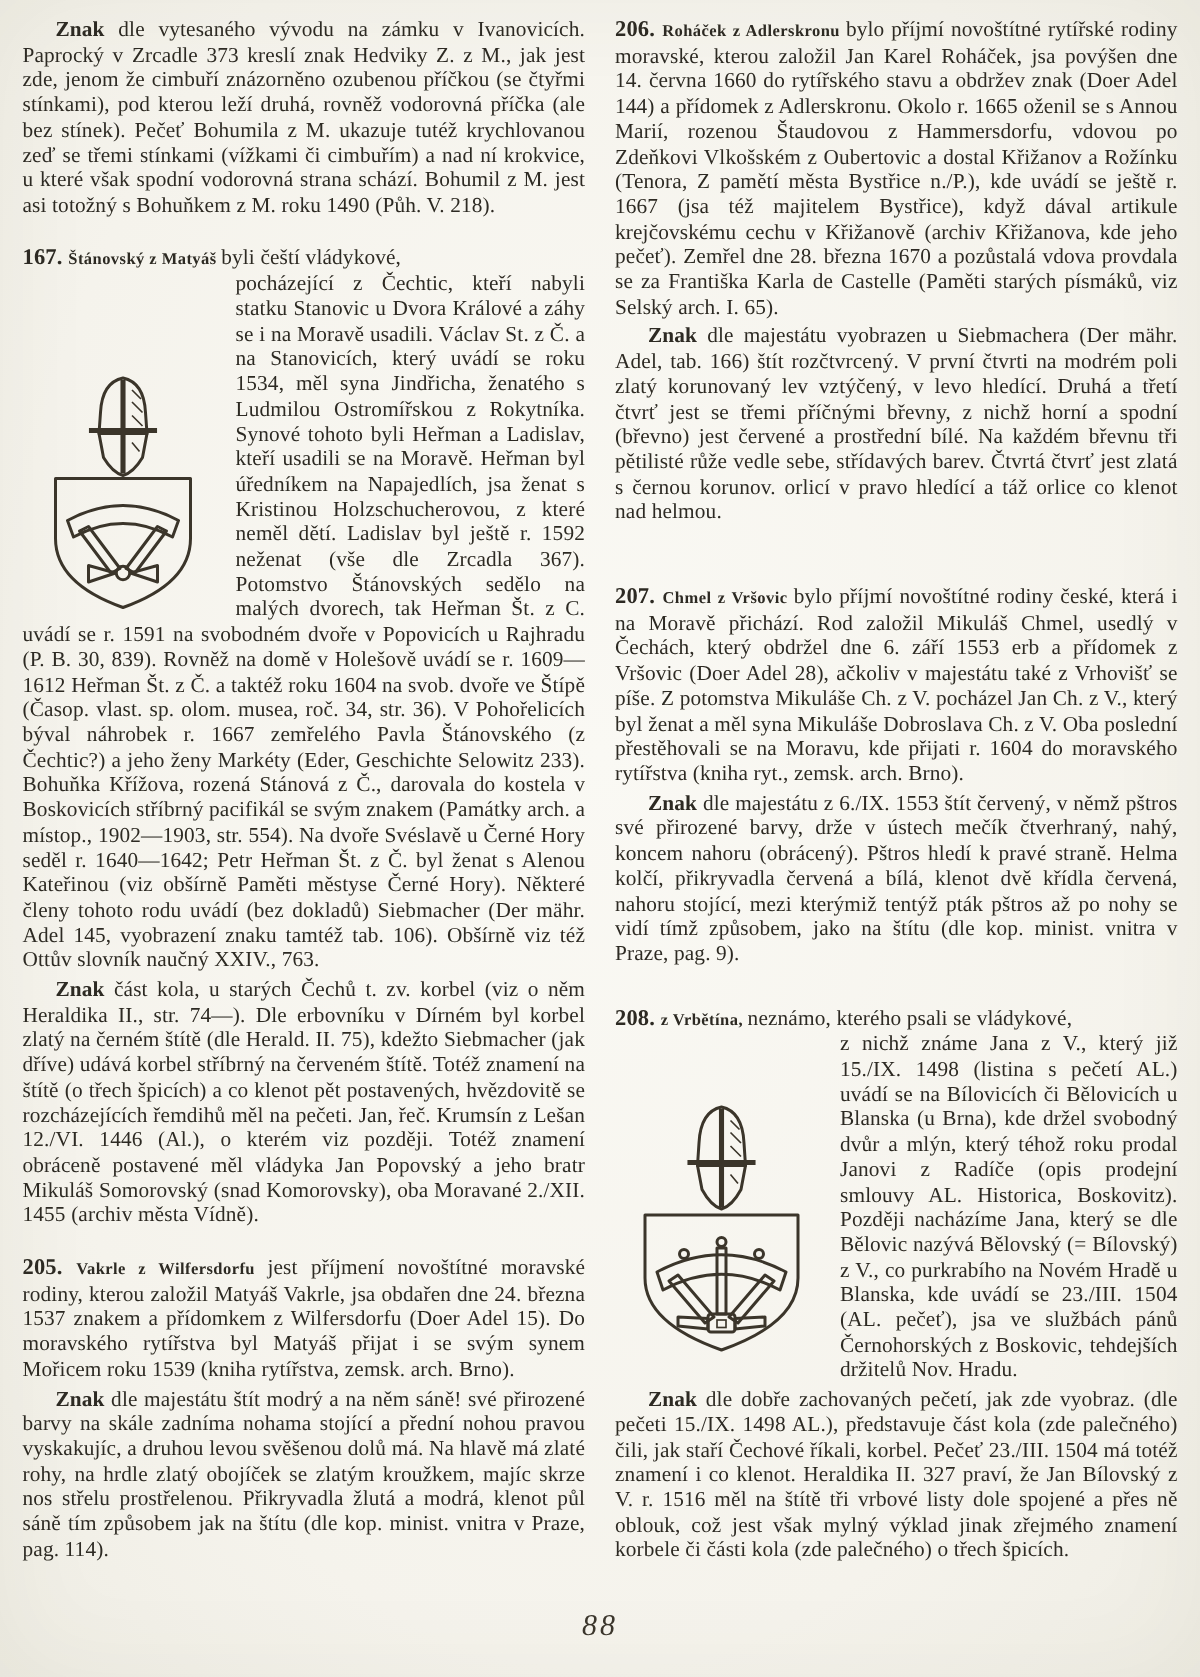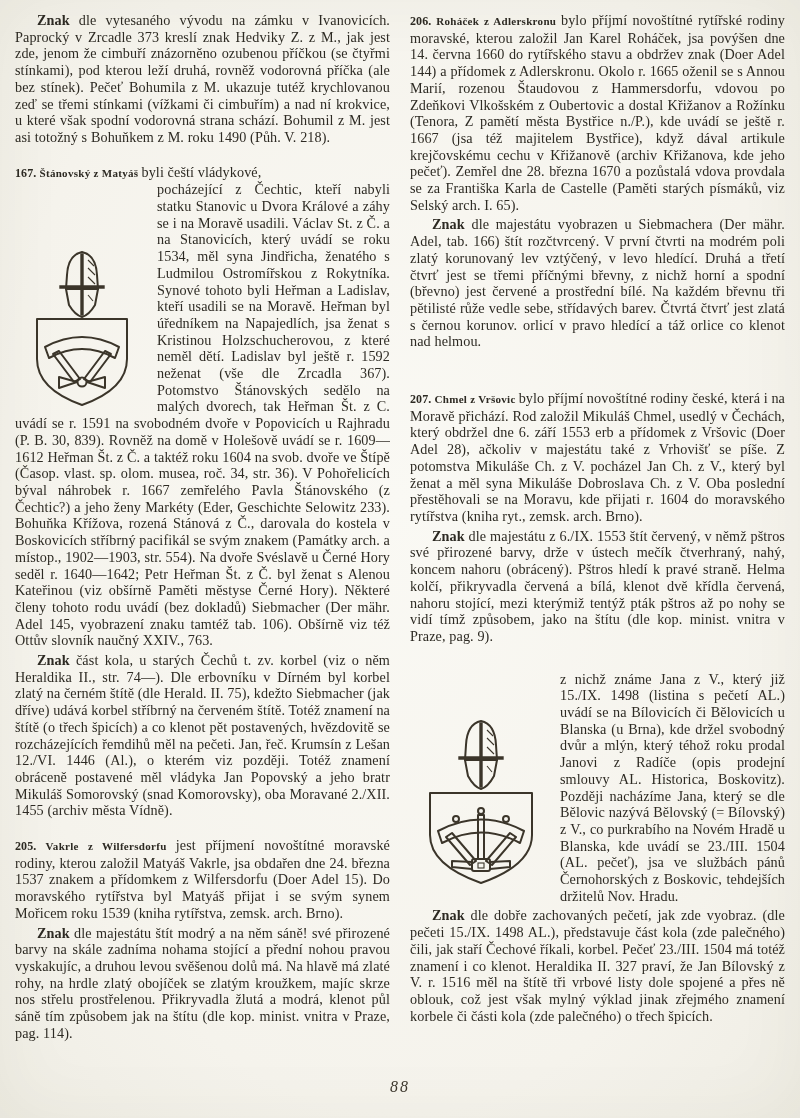--- a/index.html
+++ b/index.html
@@ -17,34 +17,34 @@
     width:375px;
     font-size:14.2px;line-height:16.7px;
     text-align:justify;
     letter-spacing:0.1px;
   }
   p{margin:0;}
   .indent{text-indent:22px;}
   .blazon{text-indent:22px;margin-top:3px;}
   .entry{margin-top:18px;}
   .entry-head{text-indent:0;}
-  .e-num{font-weight:bold;font-size:12px;}
+  .e-num{font-weight:bold;font-size:15px;}
   .e-name{font-weight:bold;font-size:11px;letter-spacing:0.3px;}
   .lead{font-weight:bold;}
   .fig{float:left;display:flex;align-items:flex-end;justify-content:flex-start;padding-left:8px;box-sizing:border-box;}
   .fig-204{width:142px;height:230px;}
   .fig-208{width:150px;height:222px;padding-bottom:4px;}
   .fig svg{display:block;}
   .ink{stroke:#3b352a;fill:none;stroke-width:2;stroke-linejoin:round;stroke-linecap:round;}
   .ink-thin{stroke:#3b352a;fill:none;stroke-width:1.1;}
   .ink-bar{stroke:#3b352a;fill:none;stroke-width:3.4;stroke-linecap:square;}
   .pagenum{
     position:absolute;left:0;right:0;bottom:22px;
     text-align:center;font-style:italic;
-    font-size:16px;letter-spacing:2px;color:#3b362c;
+    font-size:20px;letter-spacing:2px;color:#3b362c;
   }
 </style>
 </head>
 <body>
 
 <div class="sheet">
   <div class="cols">
 
     <div class="col">
 
@@ -91,20 +91,21 @@
         <p><span class="e-num">206. </span><span class="e-name">Roháček z Adlerskronu </span><span>bylo příjmí novoštítné rytířské rodiny moravské, kterou založil Jan Karel Roháček, jsa povýšen dne 14. června 1660 do rytířského stavu a obdržev znak (Doer Adel 144) a přídomek z Adlerskronu. Okolo r. 1665 oženil se s Annou Marií, rozenou Štaudovou z Hammersdorfu, vdovou po Zdeňkovi Vlkošském z Oubertovic a dostal Křižanov a Rožínku (Tenora, Z pamětí města Bystřice n./P.), kde uvádí se ještě r. 1667 (jsa též majitelem Bystřice), když dával artikule krejčovskému cechu v Křižanově (archiv Křižanova, kde jeho pečeť). Zemřel dne 28. března 1670 a pozůstalá vdova provdala se za Františka Karla de Castelle (Paměti starých písmáků, viz Selský arch. I. 65).</span></p>
         <p class="blazon"><span class="lead">Znak </span><span>dle majestátu vyobrazen u Siebmachera (Der mähr. Adel, tab. 166) štít rozčtvrcený. V první čtvrti na modrém poli zlatý korunovaný lev vztýčený, v levo hledící. Druhá a třetí čtvrť jest se třemi příčnými břevny, z nichž horní a spodní (břevno) jest červené a prostřední bílé. Na každém břevnu tři pětilisté růže vedle sebe, střídavých barev. Čtvrtá čtvrť jest zlatá s černou korunov. orlicí v pravo hledící a táž orlice co klenot nad helmou.</span></p>
       </div>
 
       <div class="entry" style="margin-top:40px">
         <p><span class="e-num">207. </span><span class="e-name">Chmel z Vršovic </span><span>bylo příjmí novoštítné rodiny české, která i na Moravě přichází. Rod založil Mikuláš Chmel, usedlý v Čechách, který obdržel dne 6. září 1553 erb a přídomek z Vršovic (Doer Adel 28), ačkoliv v majestátu také z Vrhovišť se píše. Z potomstva Mikuláše Ch. z V. pocházel Jan Ch. z V., který byl ženat a měl syna Mikuláše Dobroslava Ch. z V. Oba poslední přestěhovali se na Moravu, kde přijati r. 1604 do moravského rytířstva (kniha ryt., zemsk. arch. Brno).</span></p>
         <p class="blazon"><span class="lead">Znak </span><span>dle majestátu z 6./IX. 1553 štít červený, v němž pštros své přirozené barvy, drže v ústech mečík čtverhraný, nahý, koncem nahoru (obrácený). Pštros hledí k pravé straně. Helma kolčí, přikryvadla červená a bílá, klenot dvě křídla červená, nahoru stojící, mezi kterýmiž tentýž pták pštros až po nohy se vidí tímž způsobem, jako na štítu (dle kop. minist. vnitra v Praze, pag. 9).</span></p>
       </div>
 
       <div class="entry" style="margin-top:26px">
+        <p class="entry-head"><span class="e-num">208. </span><span class="e-name">z Vrbětína, </span><span>neznámo, kterého psali se vládykové,</span></p>
         <div>
           <div class="fig fig-208">
             <svg width="126" height="176" viewBox="0 0 126 176">
               <g>
                 <path class="ink" d="M48 32 Q49 11 63 8 Q77 11 78 32 L79 47 L47 47 Z"></path>
                 <path class="ink" d="M47 47 L79 47 L76 63 Q70 74 63 76 Q56 74 50 63 Z"></path>
                 <path class="ink-bar" d="M63 11 L63 73"></path>
                 <path class="ink-bar" d="M42 45 L84 45"></path>
                 <path class="ink-thin" d="M69 17 L75 23 M69 25 L76 32 M69 34 L76 41 M69 53 L74 59"></path>
               </g>

